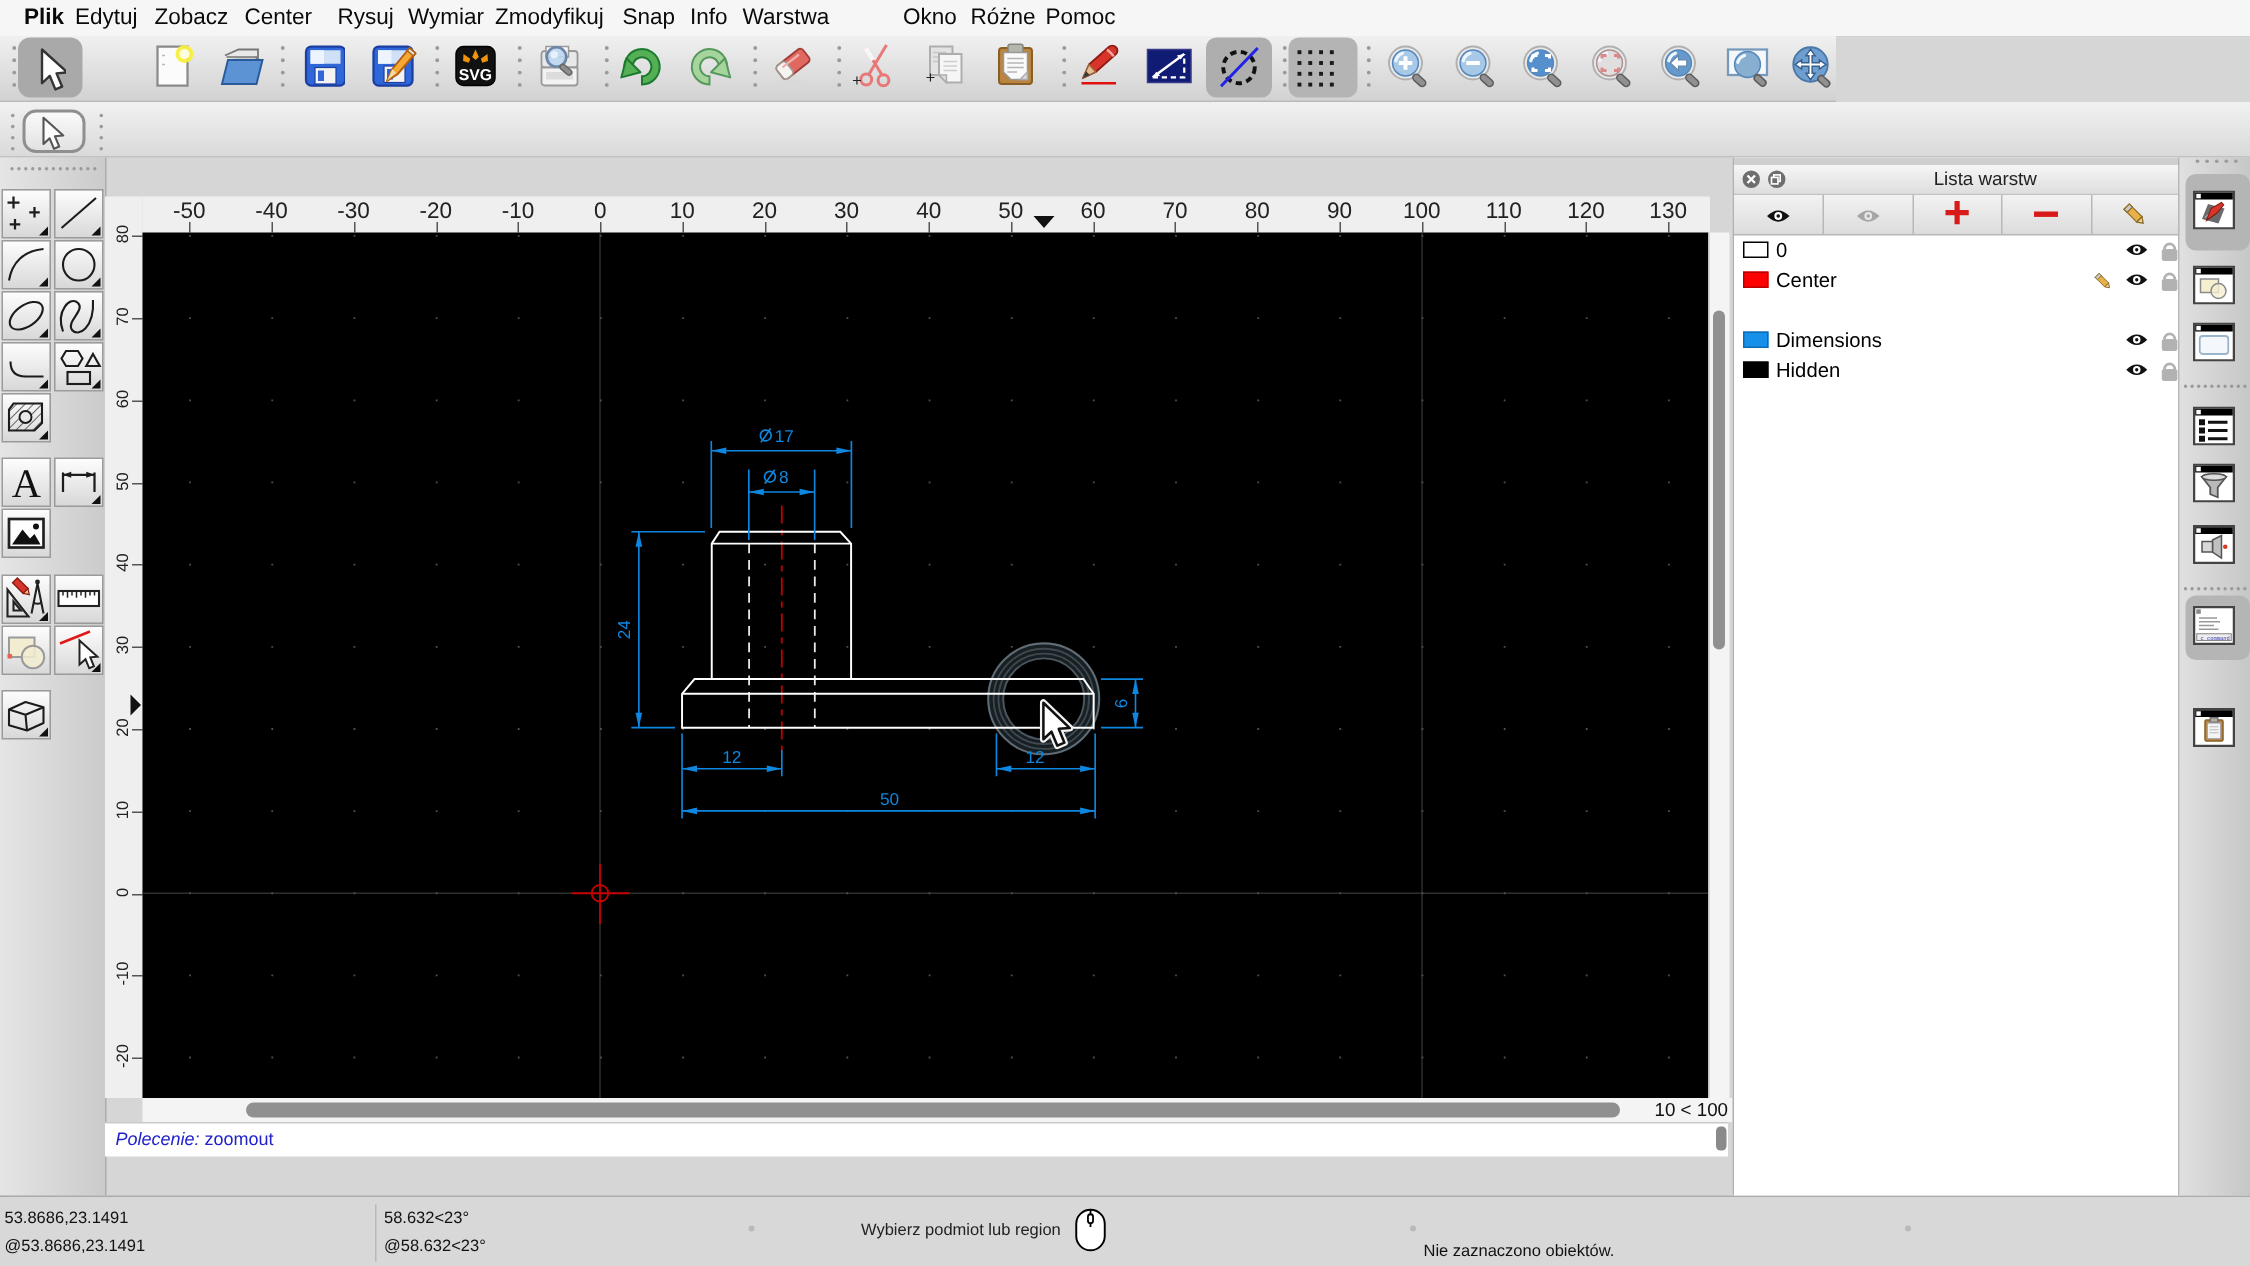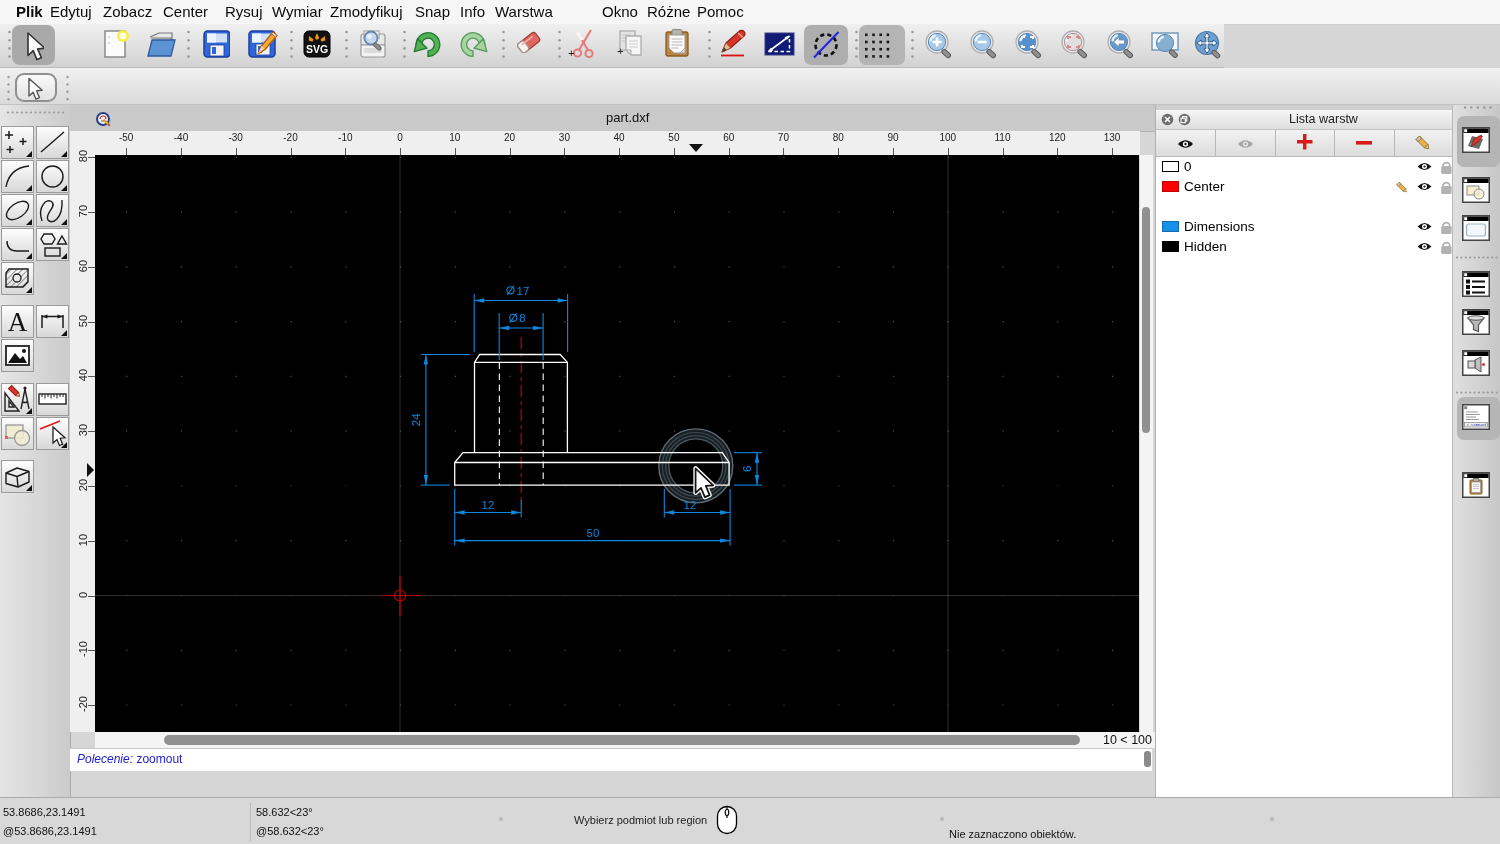--- a/index.html
+++ b/index.html
@@ -13,21 +13,21 @@
 #tb1{left:0;top:24px;width:1224px;height:43px;background:linear-gradient(#f0f0f0,#d2d2d2);border-bottom:1px solid #b9b9b9;}
 
 #tb2{left:0;top:68px;width:1500px;height:36px;background:linear-gradient(#f1f1f1,#dadada);border-bottom:1px solid #c2c2c2;}
 
 #leftcol{left:0;top:105px;width:70px;height:692px;background:linear-gradient(90deg,#e5e5e5,#cbcbcb);border-right:1px solid #ababab;}
 .tbtn{position:absolute;width:33px;height:33px;background:linear-gradient(#fdfdfd,#d8d8d8);border:1px solid #9b9b9b;box-sizing:border-box;}
 
 #tabbar{left:70px;top:105px;width:1085px;height:26px;background:#c9c9c9;border-bottom:1px solid #b0b0b0;}
 #tabtitle{position:absolute;left:536px;top:5px;font-size:13px;color:#111;}
 
-#hruler{left:95px;top:131px;width:1045px;height:32px;background:#efefef;font-size:10px;color:#222;}
+#hruler{left:95px;top:131px;width:1045px;height:32px;background:#efefef;font-size:15px;color:#222;}
 #hruler .num{position:absolute;top:1px;transform:translateX(-50%);}
 #hruler .tick{position:absolute;top:17px;width:1px;height:7px;background:#555;}
 #vruler{left:70px;top:131px;width:25px;height:601px;background:#efefef;font-size:11px;color:#222;}
 #vruler .num{position:absolute;left:0px;width:25px;text-align:center;transform:rotate(-90deg);}
 #vruler .tick{position:absolute;left:18px;width:7px;height:1px;background:#555;}
 
 #canvas{left:95px;top:155px;width:1044px;height:577px;background:#000;}
 
 #vscroll{left:1139px;top:155px;width:13px;height:577px;background:#f4f4f4;border-left:1px solid #d8d8d8;}
 #vthumb{position:absolute;left:2px;top:52px;width:8px;height:226px;background:#909090;border-radius:4px;}
@@ -493,30 +493,20 @@
    <path d="M17 10 L17 26 L21 22.5 L23.5 28.5 L26.6 27.2 L24.2 21.2 L29 20.8 Z" fill="#fff" stroke="#222" stroke-width="1.3"></path>',<path d="M31 25 L31 31 L25 31 Z" fill="#111"></path></svg>
     <div class="tbtn" style="left:1px;top:355px;"></div>
       <svg style="position:absolute;left:1px;top:355px;" width="33" height="33" viewBox="0 0 33 33">
         <g stroke="#1c1c1c" stroke-width="1.4" fill="none" stroke-linejoin="round">
           <path d="M5 13 L16 8 L28 11.5 L28 22 L17 27 L5 23.5 Z"></path>
           <path d="M5 13 L16 16.5 L28 11.5 M16 16.5 L17 27"></path>
         </g>
         <path d="M31 25 L31 31 L25 31 Z" fill="#111"></path>
       </svg>
   </div>
-  <div class="abs" id="tabbar">
-      <svg style="position:absolute;left:26px;top:7px;" width="15" height="15" viewBox="0 0 15 15">
-        <circle cx="7" cy="7" r="6" fill="#f2f2f2" stroke="#27408b" stroke-width="2"></circle>
-        <path d="M4 7 a3 3 0 0 1 6 0" fill="none" stroke="#c03030" stroke-width="1.2"></path>
-        <path d="M5 9 h4" stroke="#4466aa" stroke-width="1"></path>
-        <path d="M7.5 7.5 L13 13" stroke="#e8a020" stroke-width="2.4"></path>
-        <path d="M12 12 l1.8 1.8" stroke="#b05858" stroke-width="2"></path>
-      </svg>
-      <div id="tabtitle">part.dxf</div>
-    </div>
   <div class="abs" id="hruler">
     <span class="num" style="left:31.2px;">-50</span>
       <span class="tick" style="left:31.2px;"></span>
     <span class="num" style="left:86.0px;">-40</span>
       <span class="tick" style="left:86.0px;"></span>
     <span class="num" style="left:140.7px;">-30</span>
       <span class="tick" style="left:140.7px;"></span>
     <span class="num" style="left:195.5px;">-20</span>
       <span class="tick" style="left:195.5px;"></span>
     <span class="num" style="left:250.3px;">-10</span>

